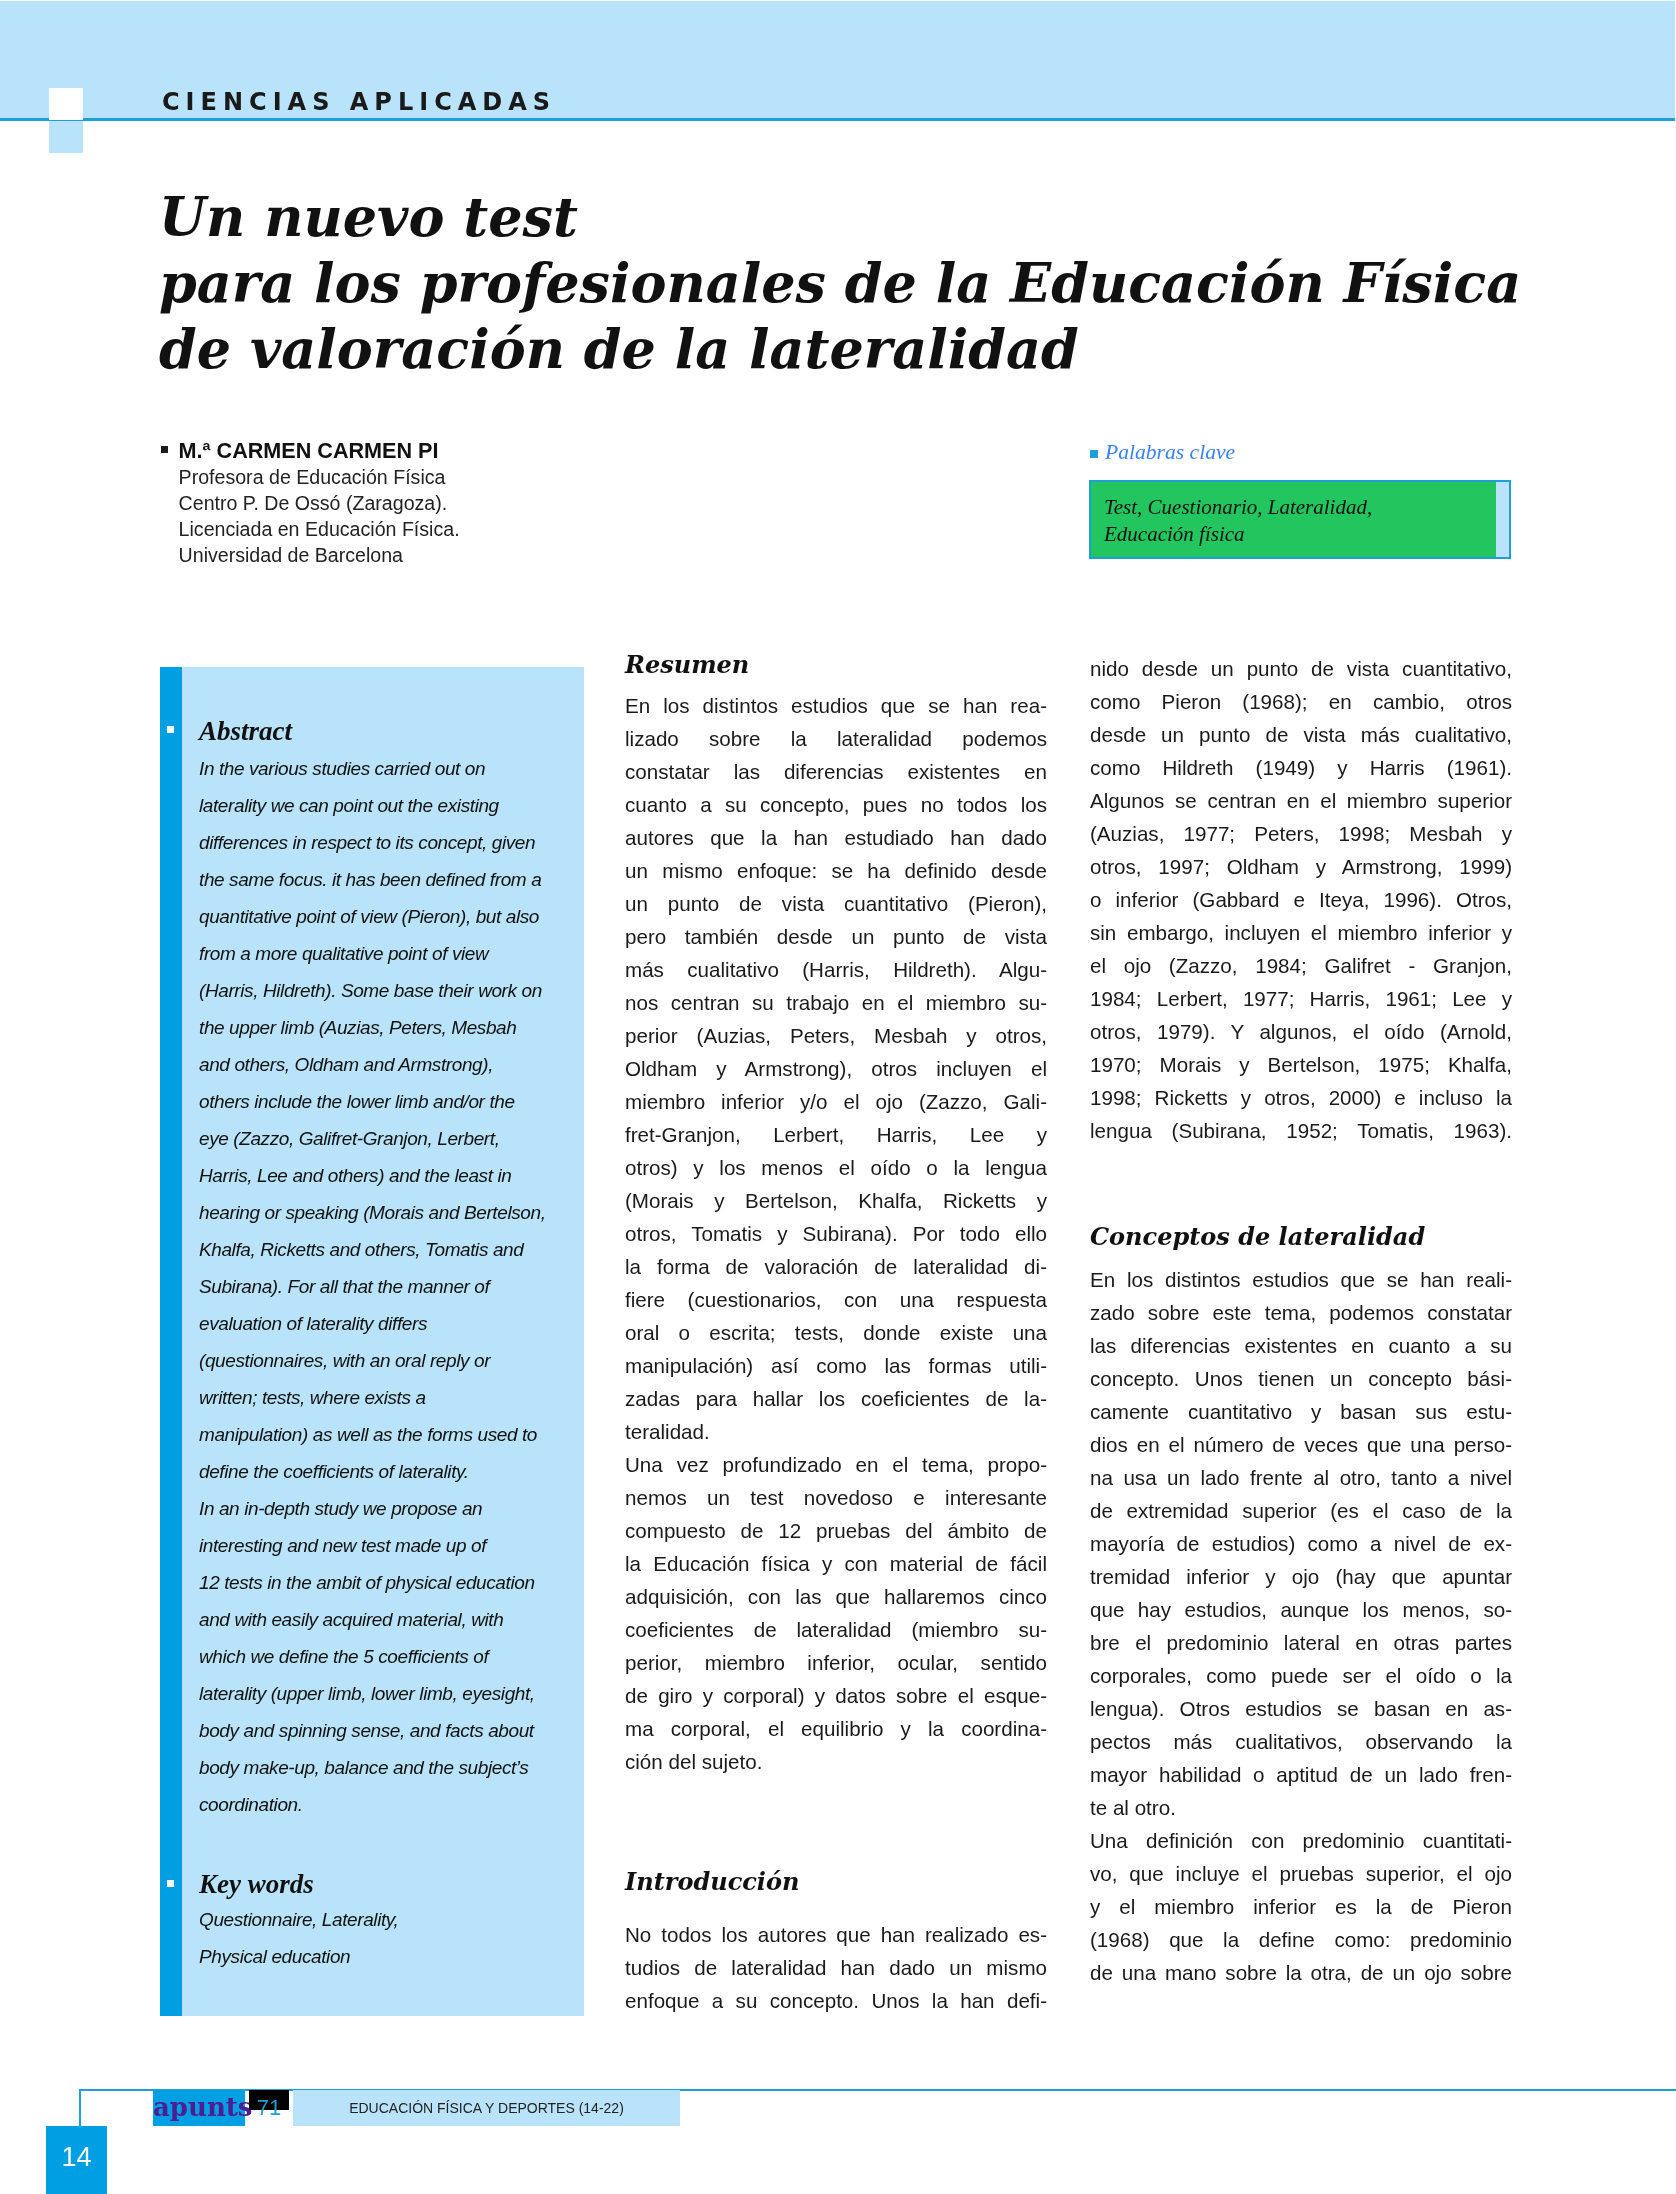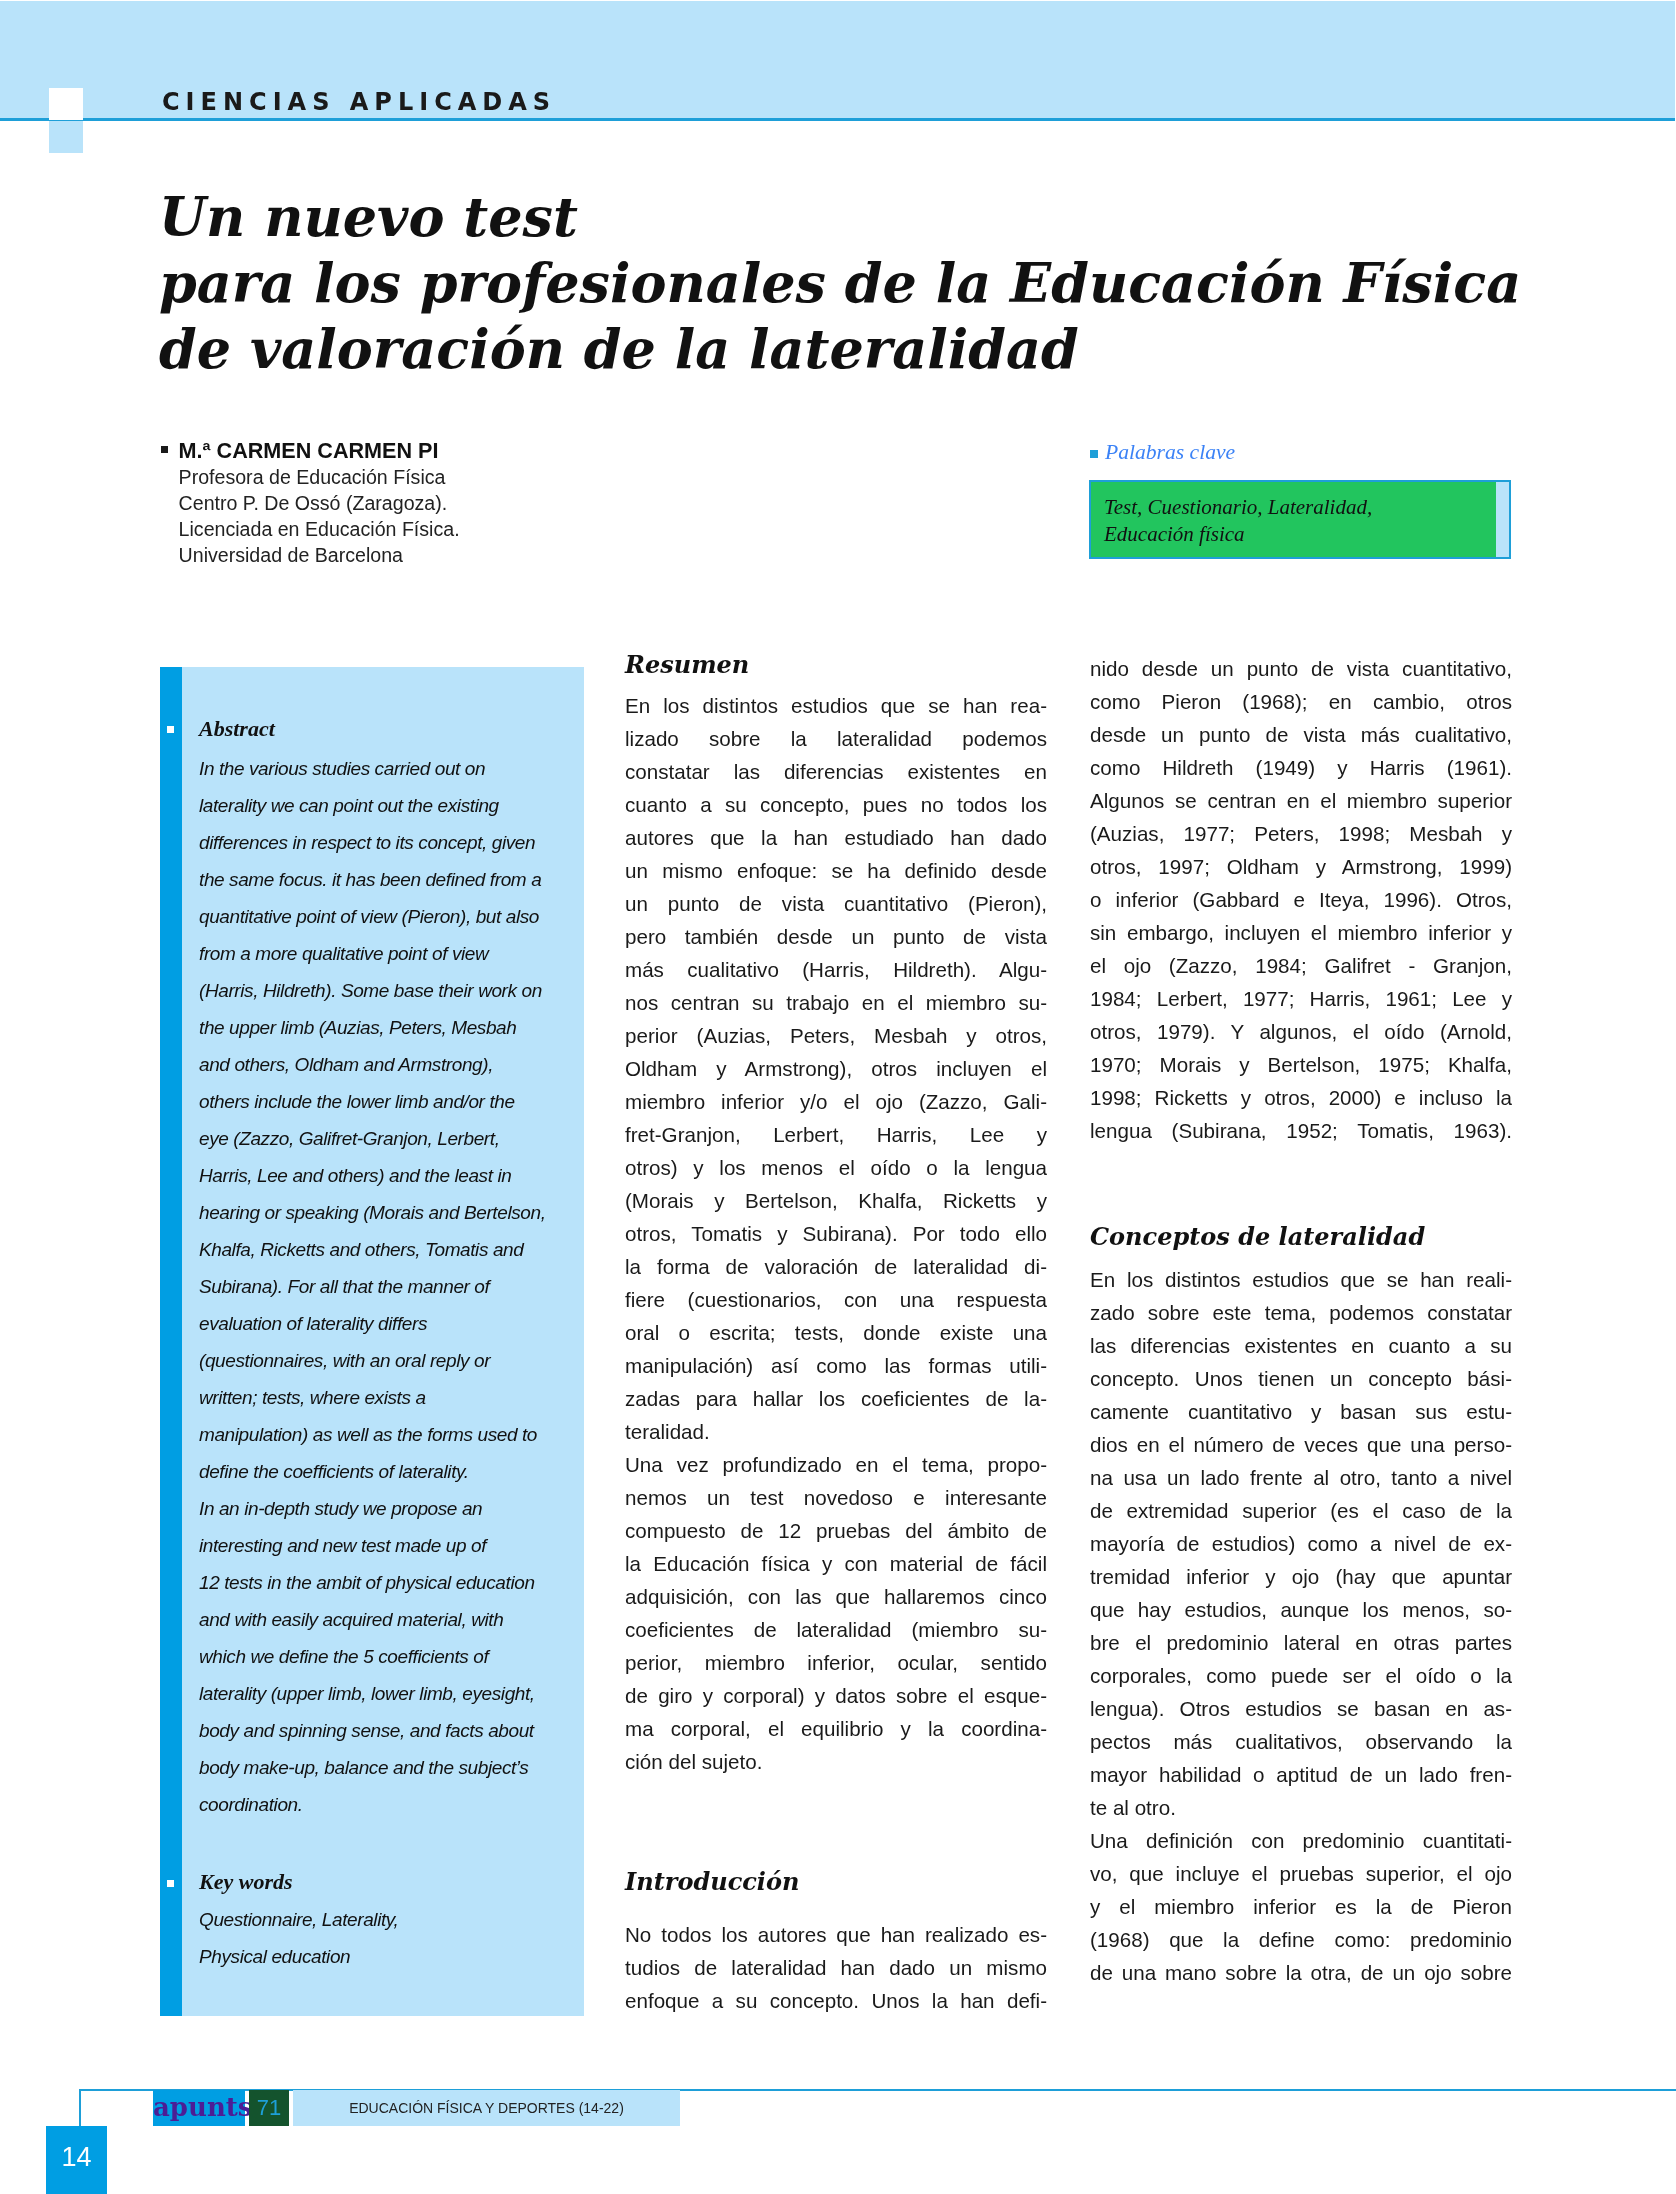--- a/index.html
+++ b/index.html
@@ -27,36 +27,36 @@
   .kw-label { left:1090px; top:440px; font-family:"Liberation Serif", serif; font-style:italic; font-size:21.6px; color:#3b82f6; padding-left:15px; }
   .kw-label .bullet { position:absolute; left:0; top:9.5px; width:8px; height:8px; background:#1e9fd8; }
   .kw-box { left:1089px; top:480px; width:422px; height:79px; border:2.7px solid #1e9fd8; background:#22c55e; box-sizing:border-box; }
   .kw-box .stripe { position:absolute; right:0; top:0; width:13.5px; height:100%; background:#b9e3fa; }
   .kw-text { position:absolute; left:13px; top:12px; font-family:"Liberation Serif", serif; font-style:italic; font-size:21px; line-height:27px; color:#111; }
 
   
   .abs-box { left:160px; top:667px; width:424px; height:1349px; background:#b9e3fa; }
   .abs-bar { left:160px; top:667px; width:22px; height:1349px; background:#009ee3; }
   .abs-bullet { width:7.4px; height:7.4px; background:#ffffff; }
-  .abs-heading { font-family:"Liberation Serif", serif; font-style:italic; font-weight:bold; font-size:22px; color:#111;text-align:center; }
+  .abs-heading { font-family:"Liberation Serif", serif; font-style:italic; font-weight:bold; font-size:27px; color:#111;text-align:center; }
   .abs-text { font-family:"Liberation Sans Narrow", "Liberation Sans", sans-serif; font-style:italic; font-size:19px; line-height:37px; color:#111; letter-spacing:-0.4px; white-space:nowrap; }
 
   
   .col { font-family:"Liberation Sans", sans-serif; font-size:20.6px; line-height:33px; color:#1a1a1a; width:422px; }
   .col .line { text-align:justify; text-align-last:justify; height:33px; white-space:nowrap; overflow:visible; }
   .col .line.last { text-align-last:left; }
   .h-sec { font-family:"DejaVu Serif", serif; font-style:italic; font-weight:bold; font-size:24px; color:#111;text-align:center; }
 
   
   .footer-rule-h { left:79px; top:2089px; width:1598px; height:2px; background:#1e9fd8; }
   .footer-rule-v { left:79px; top:2089px; width:2px; height:37px; background:#1e9fd8; }
   .page-num-box { left:46px; top:2126px; width:61px; height:68px; background:#009ee3; }
   .page-num { left:46px; top:2142px; width:61px; text-align:center; font-family:"Liberation Sans", sans-serif; font-size:27px; color:#ffffff; }
   .brand { left:153px; top:2090px; width:92px; height:36px; background:#009ee3; color:#4c1d95; font-family:"DejaVu Serif", serif; font-weight:bold; font-size:26px; line-height:34px; text-align:center; }
-  .issue { left:249px; top:2090px; width:40px; height:36px; background:#14532d; color:#1e9fd8; font-family:"Liberation Sans", sans-serif; font-size:22px; line-height:36px; text-align:center; }
+  .issue { left:249px; top:2090px; width:40px; height:20px; background:#000000; color:#1e9fd8; font-family:"Liberation Sans", sans-serif; font-size:22px; line-height:36px; text-align:center; }
   .journal { left:293px; top:2090px; width:387px; height:36px; background:#b9e3fa; color:#222; font-family:"Liberation Sans", sans-serif; font-size:14px; line-height:36px; text-align:center; }
 </style>
 </head>
 <body>
 
 <div class="abs header-band"></div>
 <div class="abs header-rule"></div>
 <div class="abs header-square-top"></div>
 <div class="abs header-square-bottom"></div>
 <div class="abs section-label">CIENCIAS APLICADAS</div>

